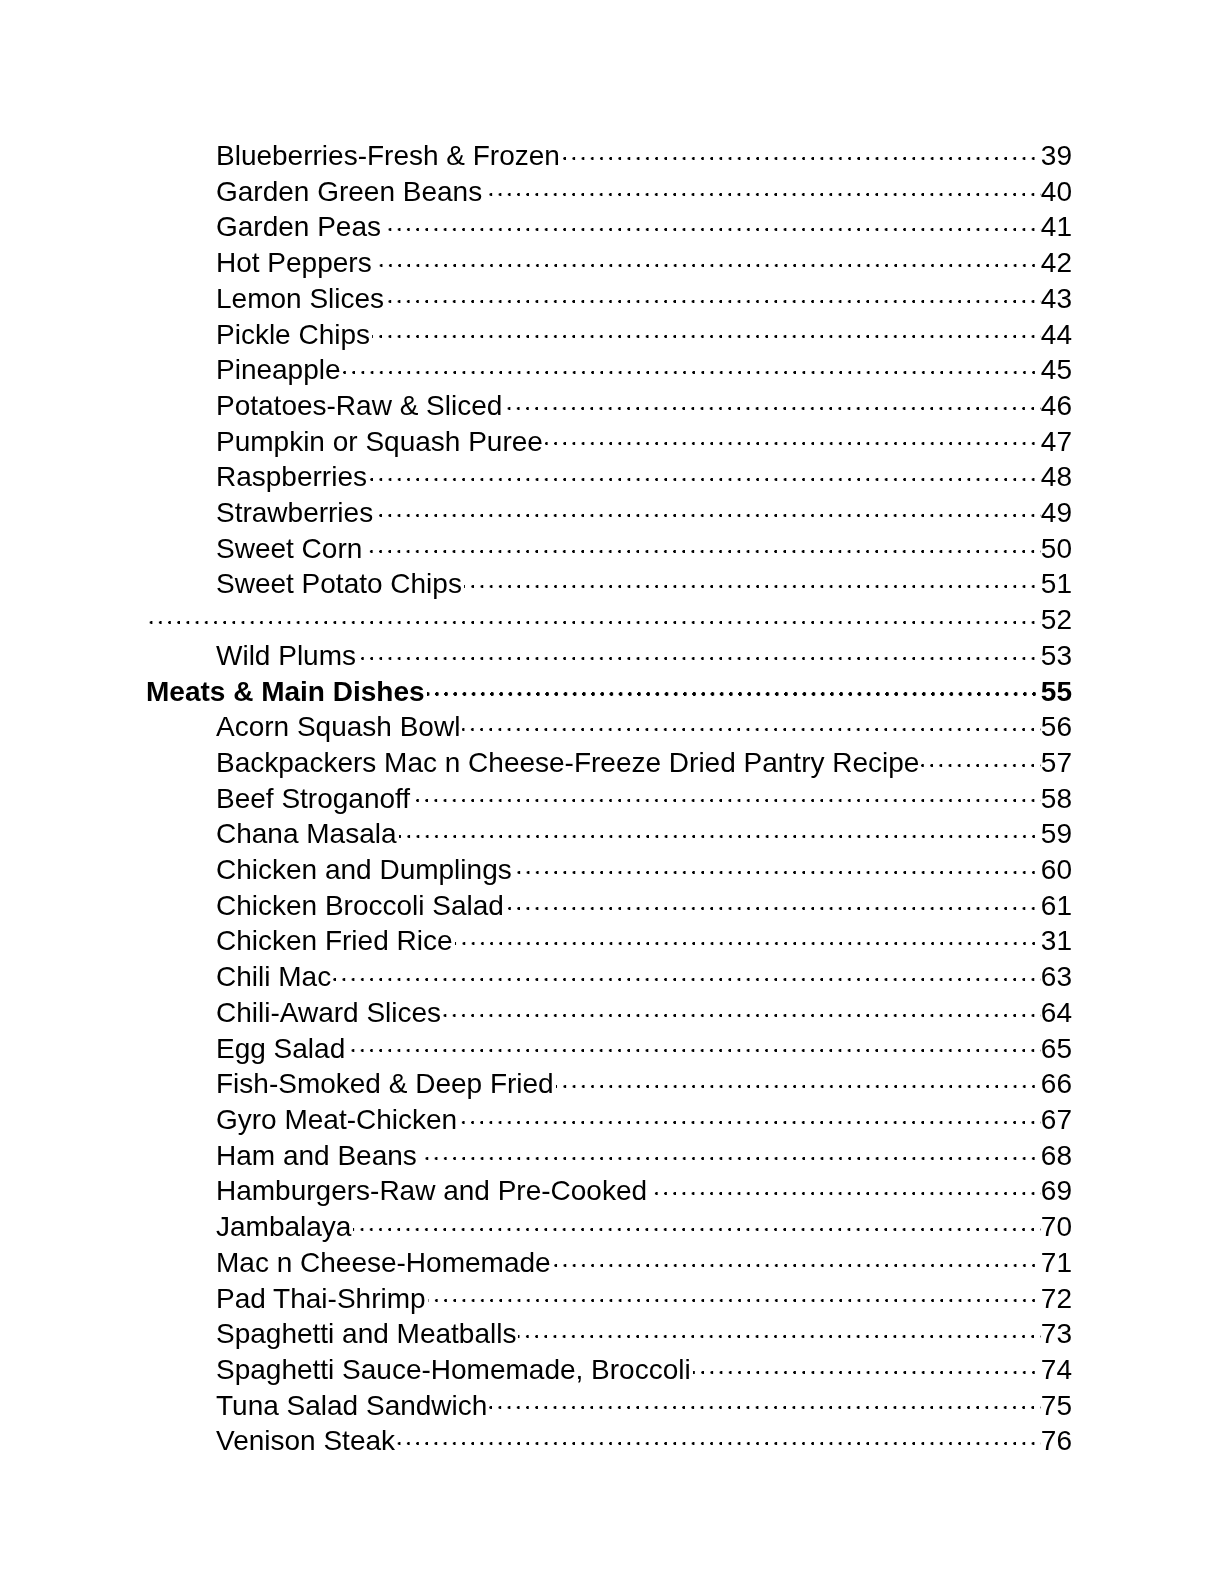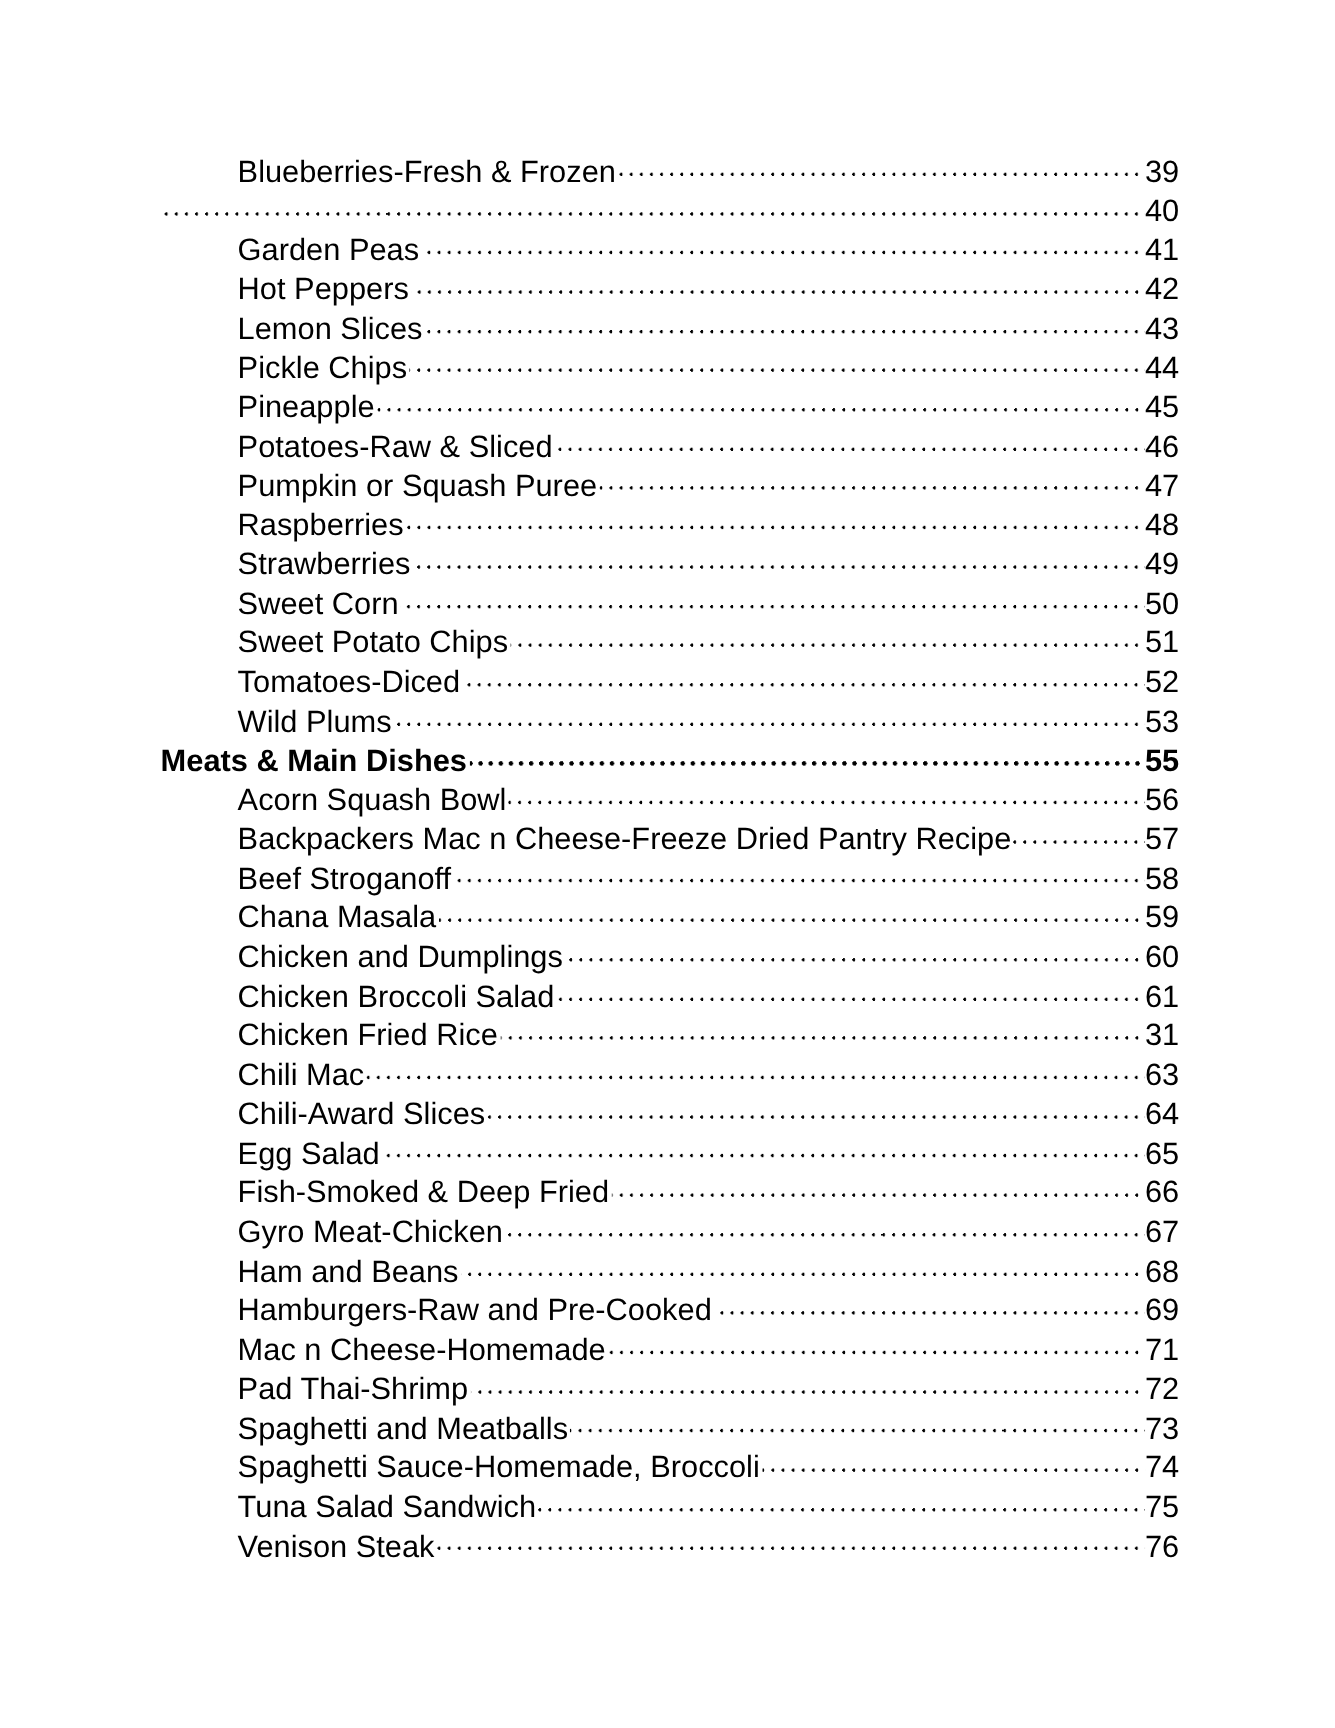--- a/index.html
+++ b/index.html
@@ -100,20 +100,21 @@
 <body>
 
 <div class="page">
   <div class="toc" id="toc-root">
       <div class="toc-entry level-2">
         <span class="entry-title">Blueberries-Fresh &amp; Frozen</span>
         <span class="leader"></span>
         <span class="entry-page">39</span>
       </div>
       <div class="toc-entry level-2">
+        <span class="entry-title">Garden Green Beans</span>
         <span class="leader"></span>
         <span class="entry-page">40</span>
       </div>
       <div class="toc-entry level-2">
         <span class="entry-title">Garden Peas</span>
         <span class="leader"></span>
         <span class="entry-page">41</span>
       </div>
       <div class="toc-entry level-2">
         <span class="entry-title">Hot Peppers</span>
@@ -159,21 +160,20 @@
         <span class="entry-title">Sweet Corn</span>
         <span class="leader"></span>
         <span class="entry-page">50</span>
       </div>
       <div class="toc-entry level-2">
         <span class="entry-title">Sweet Potato Chips</span>
         <span class="leader"></span>
         <span class="entry-page">51</span>
       </div>
       <div class="toc-entry level-2">
-        <span class="entry-title">Tomatoes-Diced</span>
         <span class="leader"></span>
         <span class="entry-page">52</span>
       </div>
       <div class="toc-entry level-2">
         <span class="entry-title">Wild Plums</span>
         <span class="leader"></span>
         <span class="entry-page">53</span>
       </div>
       <div class="toc-entry level-1 heading">
         <span class="entry-title">Meats &amp; Main Dishes</span>
@@ -244,20 +244,25 @@
         <span class="entry-title">Ham and Beans</span>
         <span class="leader"></span>
         <span class="entry-page">68</span>
       </div>
       <div class="toc-entry level-2">
         <span class="entry-title">Hamburgers-Raw and Pre-Cooked</span>
         <span class="leader"></span>
         <span class="entry-page">69</span>
       </div>
       <div class="toc-entry level-2">
+        <span class="entry-title">Jambalaya</span>
+        <span class="leader"></span>
+        <span class="entry-page">70</span>
+      </div>
+      <div class="toc-entry level-2">
         <span class="entry-title">Mac n Cheese-Homemade</span>
         <span class="leader"></span>
         <span class="entry-page">71</span>
       </div>
       <div class="toc-entry level-2">
         <span class="entry-title">Pad Thai-Shrimp</span>
         <span class="leader"></span>
         <span class="entry-page">72</span>
       </div>
       <div class="toc-entry level-2">

